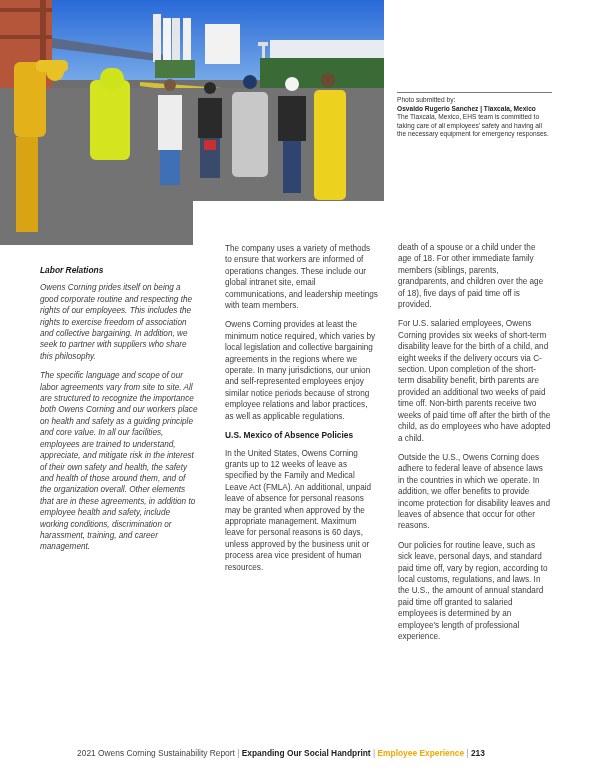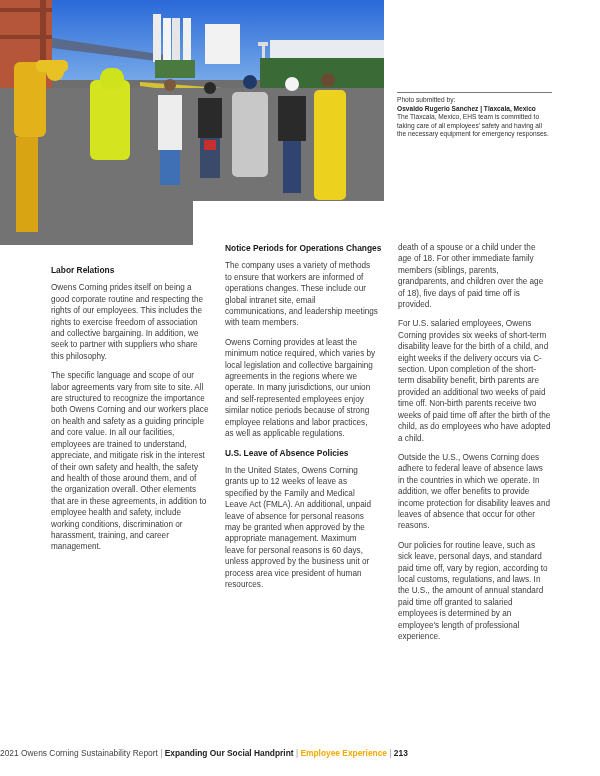--- a/index.html
+++ b/index.html
@@ -9,24 +9,24 @@
   }
   .photo { position: absolute; left: 0; top: 0; width: 384px; height: 245px; overflow: hidden; }
   .photo svg { display: block; }
   .photo-cutout { position: absolute; left: 193px; top: 201px; width: 200px; height: 50px; background: #fff; }
   .caption { position: absolute; left: 397px; top: 92px; width: 155px; font-size: 6.6px; line-height: 8.6px; color: #333; }
   .caption .rule { border-top: 1px solid #777; margin-bottom: 3px; }
   .caption .credit { font-weight: bold; color: #222; }
   .col { position: absolute; font-size: 8.2px; line-height: 11.4px; color: #3c3c3c; }
   .col p { margin: 0 12px 8px 0; }
   .col h3 { margin: 0 0 6px 0; font-size: 8.4px; line-height: 11.4px; font-weight: bold; color: #1a1a1a; }
-  .col1 { left: 51px; top: 265px; width: 170px; }
+  .col1 { left: 40px; top: 265px; width: 170px; font-style: italic; }
   .col2 { left: 225px; top: 243px; width: 165px; }
   .col3 { left: 398px; top: 242px; width: 165px; }
-  .footer { position: absolute; left: 0; right: 38px; top: 748px; text-align: left; font-size: 8.4px; color: #444; white-space: nowrap; }
+  .footer { position: absolute; left: 0; right: 38px; top: 748px; text-align: center; font-size: 8.4px; color: #444; white-space: nowrap; }
   .footer .bold { font-weight: bold; color: #222; }
   .footer .accent { font-weight: bold; color: #f2a900; }
   .footer .sep { color: #999; }
 </style>
 </head>
 <body>
 
 <div class="photo">
   <svg width="384" height="245" viewBox="0 0 384 245">
     <defs>
@@ -95,24 +95,23 @@
   <div>The Tlaxcala, Mexico, EHS team is committed to taking care of all employees' safety and having all the necessary equipment for emergency responses.</div>
 </div>
 
 <div class="col col1">
   <h3>Labor Relations</h3>
   <p>Owens Corning prides itself on being a good corporate routine and respecting the rights of our employees. This includes the rights to exercise freedom of association and collective bargaining. In addition, we seek to partner with suppliers who share this philosophy.</p>
   <p>The specific language and scope of our labor agreements vary from site to site. All are structured to recognize the importance both Owens Corning and our workers place on health and safety as a guiding principle and core value. In all our facilities, employees are trained to understand, appreciate, and mitigate risk in the interest of their own safety and health, the safety and health of those around them, and of the organization overall. Other elements that are in these agreements, in addition to employee health and safety, include working conditions, discrimination or harassment, training, and career management.</p>
 </div>
 
 <div class="col col2">
-  <h3>Notice Periods for Operations Changes</h3>
   <p>The company uses a variety of methods to ensure that workers are informed of operations changes. These include our global intranet site, email communications, and leadership meetings with team members.</p>
   <p>Owens Corning provides at least the minimum notice required, which varies by local legislation and collective bargaining agreements in the regions where we operate. In many jurisdictions, our union and self-represented employees enjoy similar notice periods because of strong employee relations and labor practices, as well as applicable regulations.</p>
-  <h3>U.S. Leave of Absence Policies</h3>
+  <h3>U.S. Mexico of Absence Policies</h3>
   <p>In the United States, Owens Corning grants up to 12 weeks of leave as specified by the Family and Medical Leave Act (FMLA). An additional, unpaid leave of absence for personal reasons may be granted when approved by the appropriate management. Maximum leave for personal reasons is 60 days, unless approved by the business unit or process area vice president of human resources.</p>
 </div>
 
 <div class="col col3">
   <p>death of a spouse or a child under the age of 18. For other immediate family members (siblings, parents, grandparents, and children over the age of 18), five days of paid time off is provided.</p>
   <p>For U.S. salaried employees, Owens Corning provides six weeks of short-term disability leave for the birth of a child, and eight weeks if the delivery occurs via C-section. Upon completion of the short-term disability benefit, birth parents are provided an additional two weeks of paid time off. Non-birth parents receive two weeks of paid time off after the birth of the child, as do employees who have adopted a child.</p>
   <p>Outside the U.S., Owens Corning does adhere to federal leave of absence laws in the countries in which we operate. In addition, we offer benefits to provide income protection for disability leaves and leaves of absence that occur for other reasons.</p>
   <p>Our policies for routine leave, such as sick leave, personal days, and standard paid time off, vary by region, according to local customs, regulations, and laws. In the U.S., the amount of annual standard paid time off granted to salaried employees is determined by an employee's length of professional experience.</p>
 </div>
 

